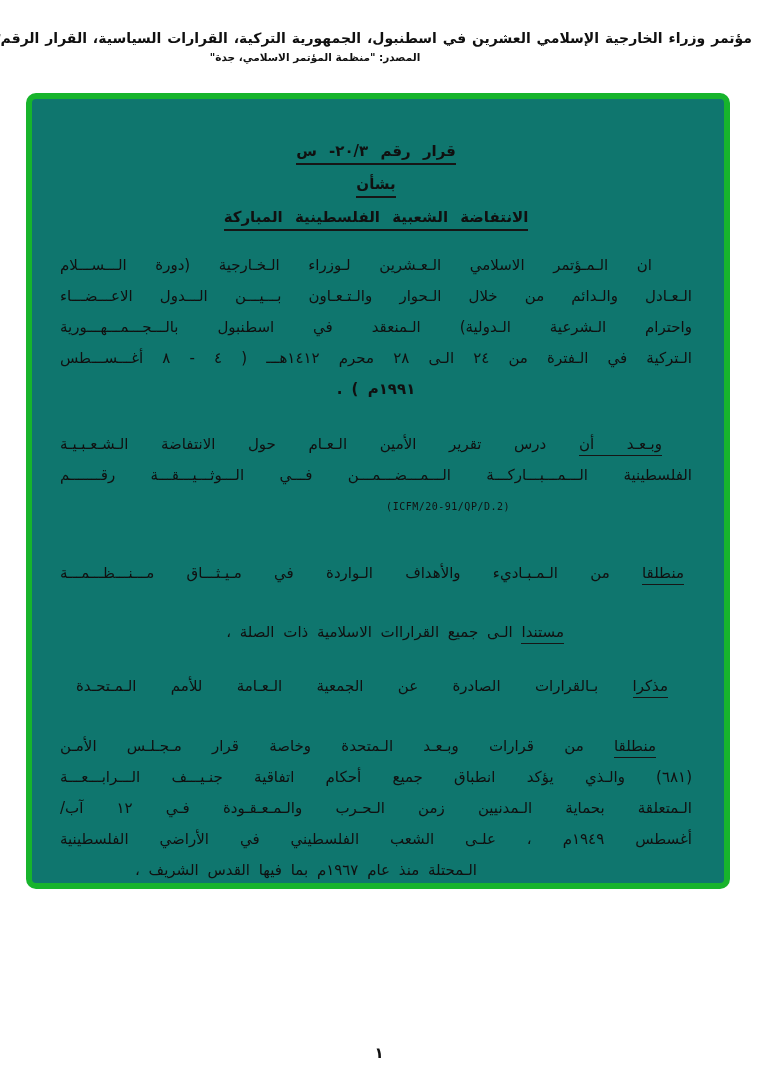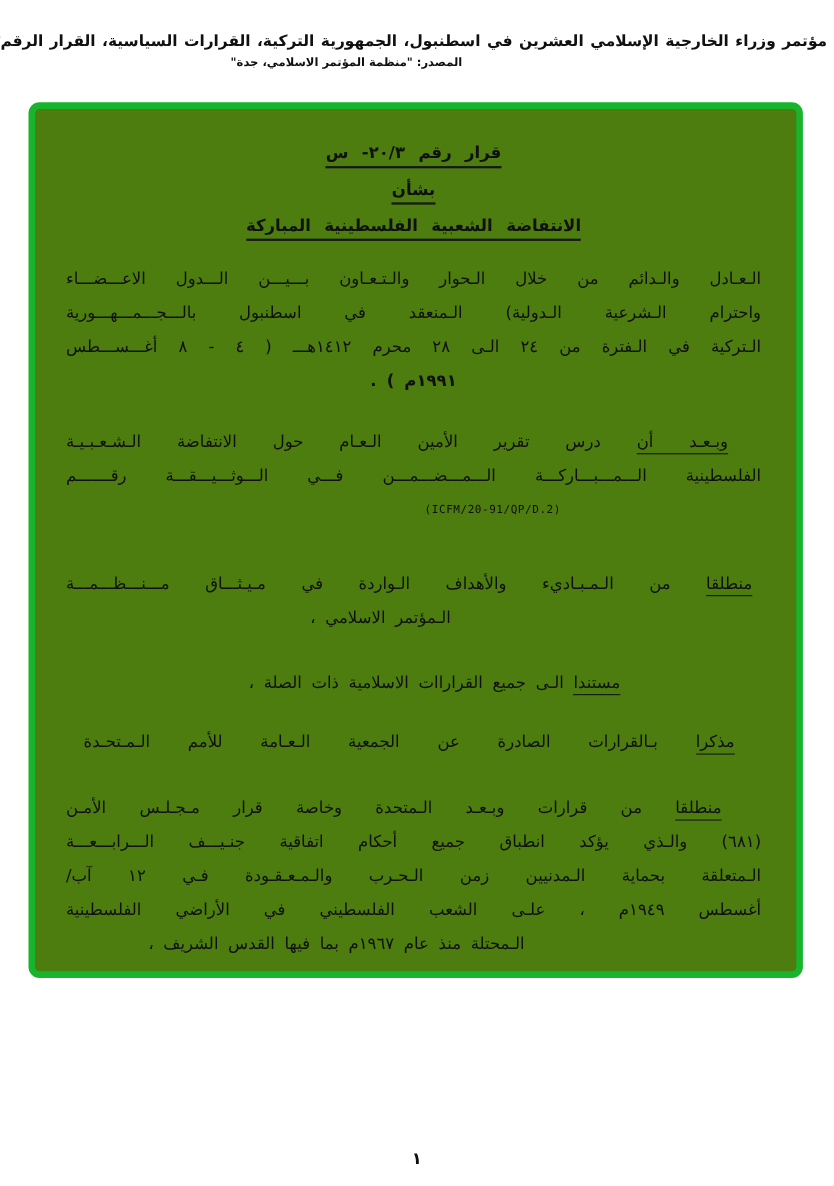--- a/index.html
+++ b/index.html
@@ -8,22 +8,22 @@
     font-family:"DejaVu Sans",sans-serif;color:#101010;direction:rtl;
   }
   
   .hdr{position:absolute;top:30px;right:6px;left:4px;text-align:right;}
   .hdr-line1{font-size:14px;font-weight:bold;letter-spacing:0;word-spacing:1px;white-space:nowrap;}
   .hdr-line2{position:relative;left:-63px;margin-top:5px;text-align:center;font-size:10.5px;font-weight:bold;}
   
   
   .frame{
     position:absolute;left:26px;top:93px;width:704px;height:796px;box-sizing:border-box;
-    border:6px solid #17b42c;border-radius:10px;background:#4d7c0f;
-    padding:14px 32px 0 28px;
+    border:6px solid #17b42c;border-radius:10px;background:#0f766e;
+    padding:26px 32px 0 28px;
   }
   
   .titles{margin-top:10px;}
   .t{text-align:center;line-height:33px;font-size:15px;font-weight:bold;word-spacing:7px;}
   .t > span{border-bottom:2px solid #161616;padding-bottom:3px;}
   
   .para{margin:0;}
   .line{line-height:31px;font-size:15px;text-align:right;word-spacing:4px;white-space:nowrap;}
   .line.j{white-space:normal;text-align:justify;text-align-last:justify;}
   .u{border-bottom:1.6px solid #161616;padding-bottom:2px;}
@@ -60,35 +60,35 @@
 
   <div class="frame" style="border-color: rgb(23, 180, 44);">
 
     <div class="titles">
       <div class="t"><span>قرار رقم ٢٠/٣- س</span></div>
       <div class="t"><span>بشأن</span></div>
       <div class="t"><span>الانتفاضة الشعبية الفلسطينية المباركة</span></div>
     </div>
 
     <div class="para p1">
+      <div class="line j pr40">ان الـمـؤتمر الاسلامي الـعـشرين لـوزراء الـخـارجية (دورة الـــســـلام</div>
       <div class="line j">الـعـادل والـدائم من خلال الـحوار والـتـعـاون بـــيـــن الـــدول الاعـــضـــاء</div>
       <div class="line j">واحترام الـشرعية الـدولية) الـمنعقد في اسطنبول بالـــجـــمـــهـــورية</div>
       <div class="line j">الـتركية في الـفترة من ٢٤ الـى ٢٨ محرم ١٤١٢هـــ ( ٤ - ٨ أغـــســـطس</div>
       <div class="line leftline">١٩٩١م ) .</div>
     </div>
 
     <div class="para p2">
       <div class="line j pr30"><span class="u">وبـعـد أن</span><span> درس تقرير الأمين الـعـام حول الانتفاضة الـشـعـبـيـة</span></div>
       <div class="line j">الفلسطينية الـــمـــبـــاركـــة الـــمـــضـــمـــن فـــي الـــوثـــيـــقـــة رقـــــــم</div>
       <div class="line icfm">(ICFM/20-91/QP/D.2)</div>
     </div>
 
     <div class="para p3">
       <div class="line j pr8"><span class="u">منطلقا</span><span> من الـمـبـاديء والأهداف الـواردة في مـيـثـــاق مـــنـــظـــمـــة</span></div>
-      <div class="line pr282">الـمؤتمر الاسلامي ،</div>
     </div>
 
     <div class="para p4">
       <div class="line pr128"><span class="u">مستندا</span><span> الـى جميع القراراات الاسلامية ذات الصلة ،</span></div>
     </div>
 
     <div class="para p5">
       <div class="line j pr24"><span class="u">مذكرا</span><span> بـالقرارات الصادرة عن الجمعية الـعـامة للأمم الـمـتحـدة</span></div>
     </div>
 

